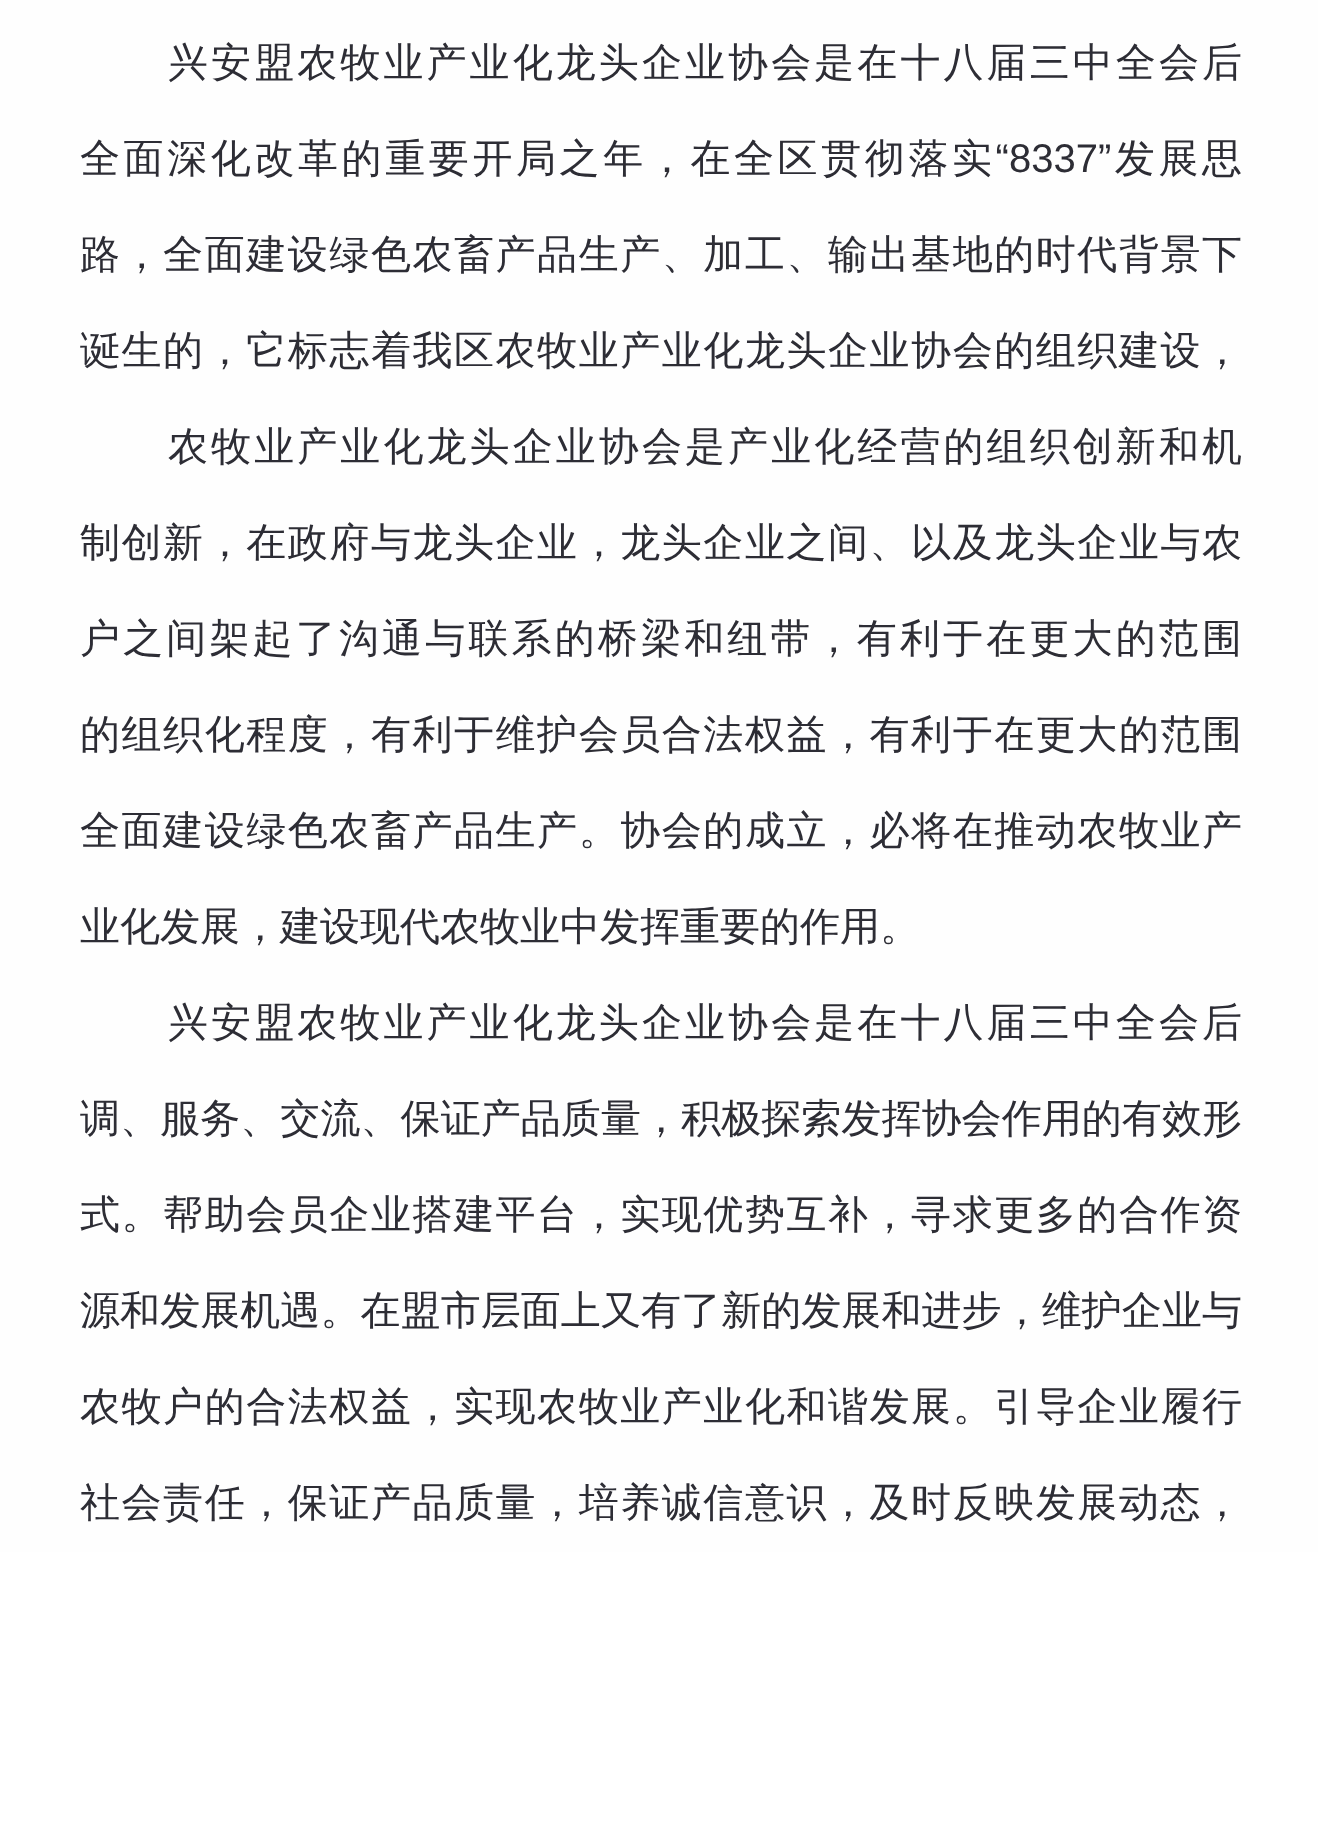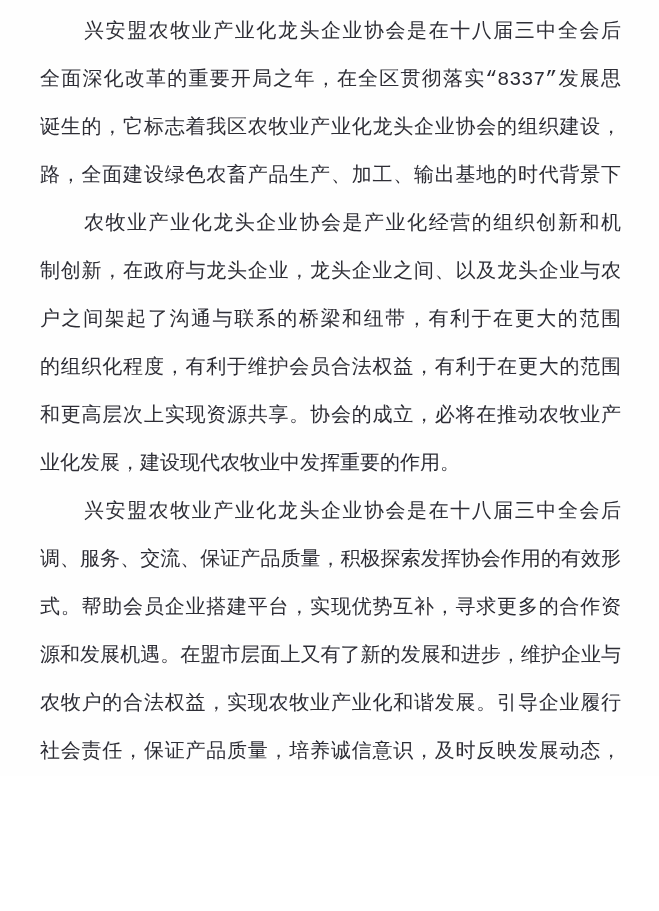--- a/index.html
+++ b/index.html
@@ -6,21 +6,21 @@
     margin: 0;
     padding: 0;
     background: #ffffff;
   }
   .page {
     position: relative;
     width: 659px;
     height: 776px;
     background: #fefefe;
     overflow: hidden;
-    font-family: Liberation Mono, monospace;
+    font-family: Liberation Sans, sans-serif;
     color: #2d2d35;
   }
   .text-block {
     position: absolute;
     left: 40px;
     top: 8px;
     width: 581px;
   }
   .line {
     font-size: 20px;
@@ -53,28 +53,28 @@
   }
 </style>
 </head>
 <body>
 
 <div class="page">
   <div class="text-block">
 
     <div class="line first">兴安盟农牧业产业化龙头企业协会是在十八届三中全会后</div>
     <div class="line">全面深化改革的重要开局之年，在全区贯彻落实“8337”发展思</div>
+    <div class="line">路，全面建设绿色农畜产品生产、加工、输出基地的时代背景下</div>
     <div class="line">诞生的，它标志着我区农牧业产业化龙头企业协会的组织建设，</div>
-    <div class="line">路，全面建设绿色农畜产品生产、加工、输出基地的时代背景下</div>
 
     <div class="line first">农牧业产业化龙头企业协会是产业化经营的组织创新和机</div>
     <div class="line">制创新，在政府与龙头企业，龙头企业之间、以及龙头企业与农</div>
     <div class="line">户之间架起了沟通与联系的桥梁和纽带，有利于在更大的范围</div>
     <div class="line">的组织化程度，有利于维护会员合法权益，有利于在更大的范围</div>
-    <div class="line">和更高层次上实现资源共享。协会的成立，必将在推动农牧业产</div>
+    <div class="line">全面建设绿色农畜产品生产。协会的成立，必将在推动农牧业产</div>
     <div class="line plast">业化发展，建设现代农牧业中发挥重要的作用。</div>
 
     <div class="line first">兴安盟农牧业产业化龙头企业协会是在十八届三中全会后</div>
     <div class="line">调、服务、交流、保证产品质量，积极探索发挥协会作用的有效形</div>
     <div class="line">式。帮助会员企业搭建平台，实现优势互补，寻求更多的合作资</div>
     <div class="line">源和发展机遇。在盟市层面上又有了新的发展和进步，维护企业与</div>
     <div class="line">农牧户的合法权益，实现农牧业产业化和谐发展。引导企业履行</div>
     <div class="line">社会责任，保证产品质量，培养诚信意识，及时反映发展动态，</div>
 
   </div>

